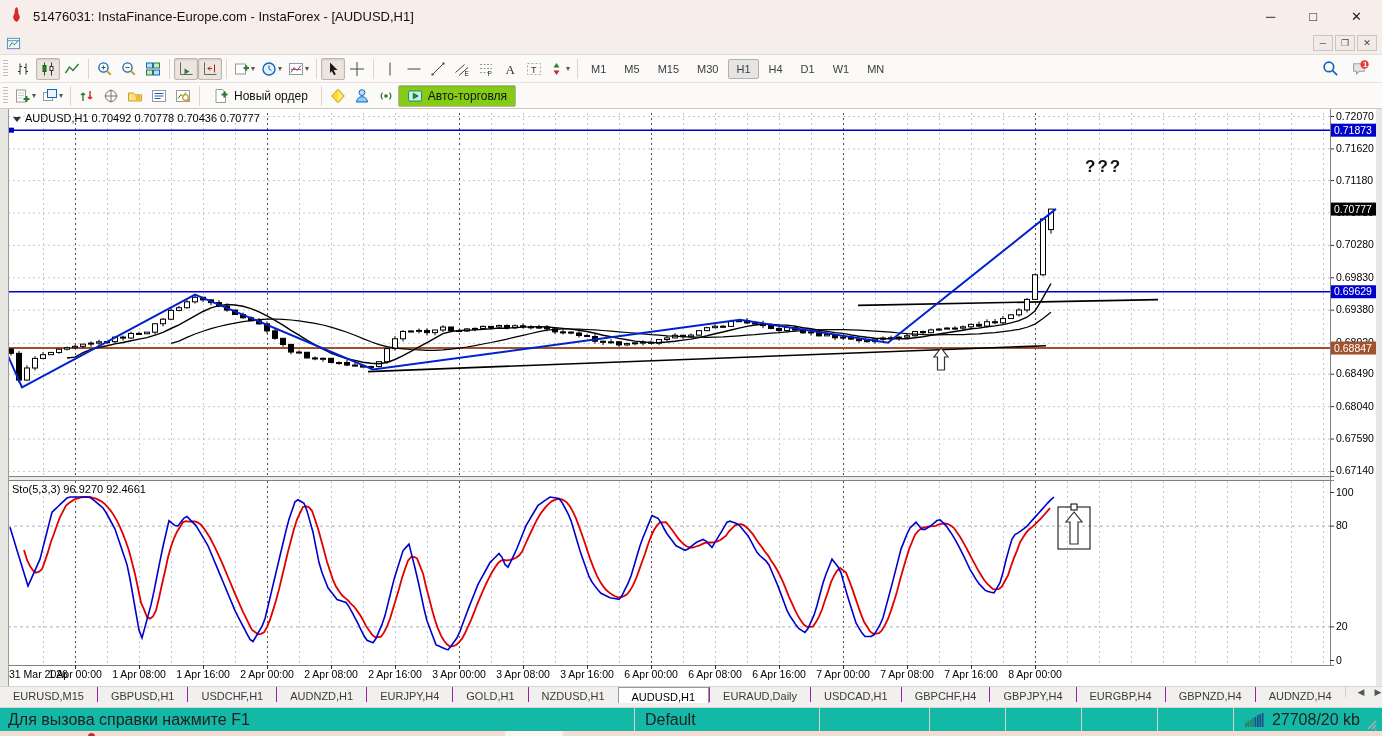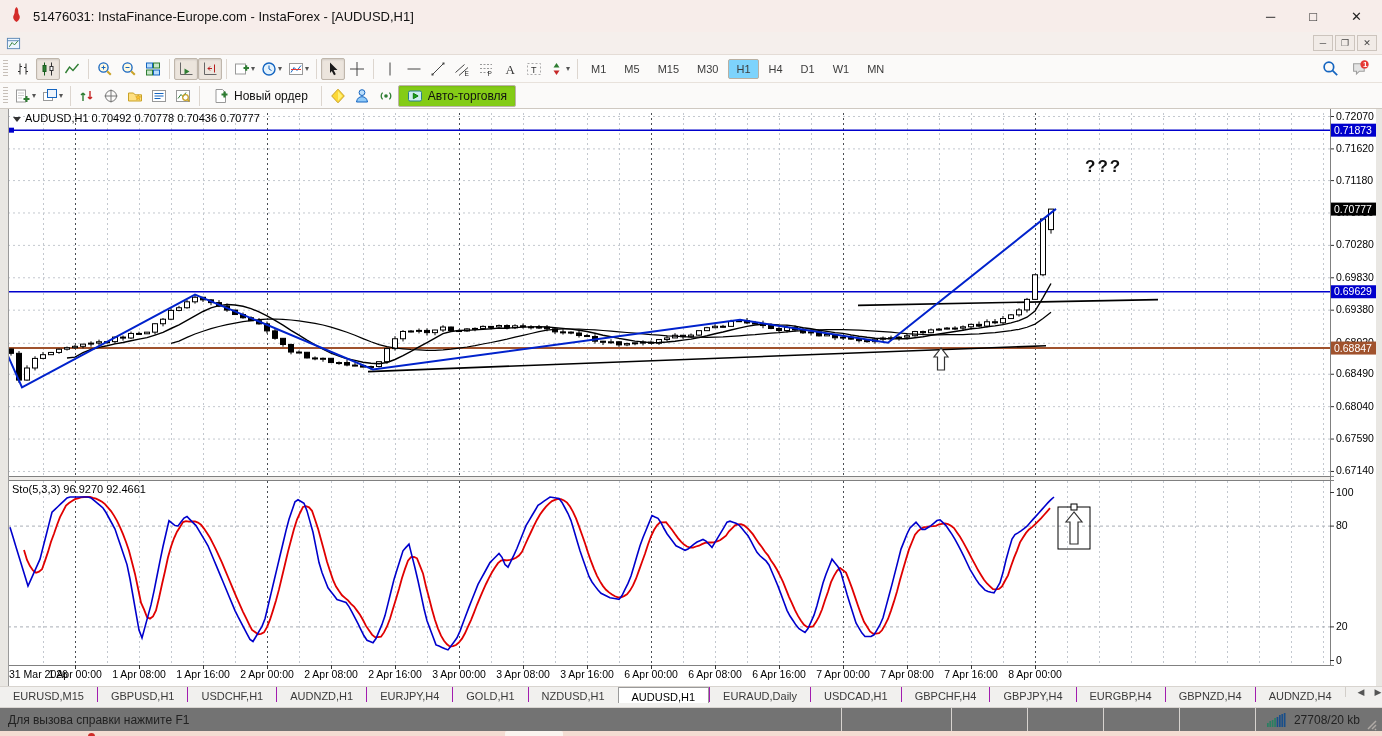--- a/index.html
+++ b/index.html
@@ -25,42 +25,42 @@
   #toolbar2{height:26px;border-bottom:1px solid #cfc9c2}
   .grip{width:5px;height:18px;margin:0 4px 0 3px;
         background:repeating-linear-gradient(to bottom,#c6bfb8 0 1px,transparent 1px 3px)}
   .sep{width:1px;height:20px;background:#ddd6cf;margin:0 4px}
   .tgroup{display:flex;align-items:center}
   .tb{height:22px;min-width:24px;padding:0 2px;display:flex;align-items:center;
       justify-content:center;border:1px solid transparent;border-radius:2px}
   .tb.pressed{background:#ece5dd;border-color:#bfb6ab;box-shadow:inset 0 1px 2px rgba(0,0,0,.12)}
   .caret{font-size:8px;color:#555;margin-left:1px}
   .tf{font-size:11px;color:#3c3c3c;padding:3px 7px;margin:4px 1px;border:1px solid transparent}
-  .tf.active{background:#7dd3fc;border-color:#b9b0a2;border-radius:2px}
+  .tf.active{background:#e5e5e5;border-color:#b9b0a2;border-radius:2px}
   .tb1-right{margin-left:auto;display:flex;align-items:center;gap:6px;padding-right:10px}
   .btn-label{display:flex;align-items:center;gap:5px;padding:2px 8px;font-size:12px;color:#111;
              border:1px solid transparent;border-radius:2px;white-space:nowrap}
   .btn-label.pressed{background:#84cc16;border-color:#bdb4a9;box-shadow:inset 0 1px 2px rgba(0,0,0,.10)}
   
   .chart-area{position:relative;height:577px;background:#e9e7e3}
   #csvg{position:absolute;left:8px;top:0;background:#fff}
   #csvg text{font-family:"Liberation Sans",sans-serif}
   
   .tabbar{height:21px;background:#f1f0ee;display:flex;align-items:flex-start;font-size:11px;
           border-top:1px solid #d8d4cf}
   .tab{padding:3px 13px 0;color:#3a3a3a;border-left:1px solid #a21caf;white-space:nowrap;
        display:flex;align-items:center}
   .tab:first-child{border-left:none}
   .tab.active{background:#fff;border:1px solid #9a9a9a;border-bottom:none;color:#000;
               font-weight:normal}
   .tab-arrows{margin-left:auto;display:flex;gap:10px;align-items:center;padding:0 12px;
               color:#555;font-size:9px;border-left:1px solid #d2cec9}
   
-  .statusbar{height:24px;display:flex;align-items:center;background:#737373;
-             border-top:1px solid #d9d5d1;font-size:12px;color:#222}
+  .statusbar{height:24px;display:flex;align-items:center;background:#14b8a6;
+             border-top:1px solid #d9d5d1;font-size:16px;color:#222}
   .status-help{flex:1;padding:0 8px}
   .cell{border-left:1px solid #d7d3cf;height:100%;display:flex;align-items:center;padding:0 10px}
   .traffic{border-left:1px solid #d7d3cf;height:100%;display:flex;align-items:center;gap:6px;
            padding:0 4px 0 10px;margin-left:auto}
   .gripcorner{align-self:flex-end}
   
   .dock{height:9px;background:#f4dcd2;position:relative}
   .dock .reddot{position:absolute;left:88px;top:2px;width:7px;height:7px;border-radius:50%;
                 background:#cf2b26}
   .dock .litepatch{position:absolute;left:505px;top:0;width:58px;height:9px;background:#fbf4ef;
@@ -847,20 +847,21 @@
     <div class="tab">AUDNZD,H4</div>
     <div class="tab-arrows">
       <span>◀</span>
       <span>▶</span>
     </div>
   </div>
 
 <div class="statusbar">
   <div class="status-help">Для вызова справки нажмите F1</div>
   <div id="status-cells" style="display:flex;height:100%">
+      <div class="cell" style="width: 185px;">Default</div>
       <div class="cell" style="width: 110px;"></div>
       <div class="cell" style="width: 76px;"></div>
       <div class="cell" style="width: 76px;"></div>
       <div class="cell" style="width: 76px;"></div>
       <div class="cell" style="width: 76px;"></div>
     </div>
   <div class="traffic">
     <span id="traffic-ic" style="display:flex">
         <svg width="22" height="14" viewBox="0 0 20 14">
           <g>

